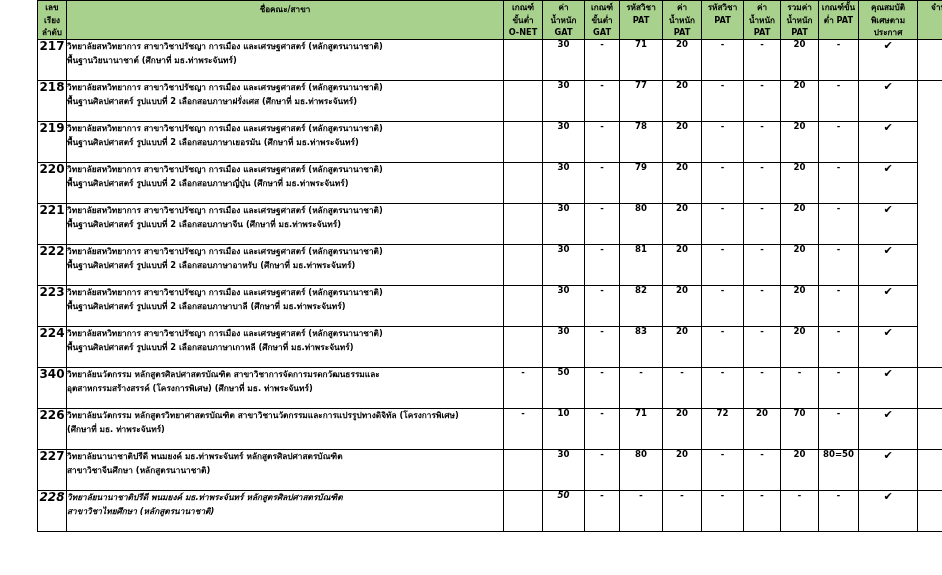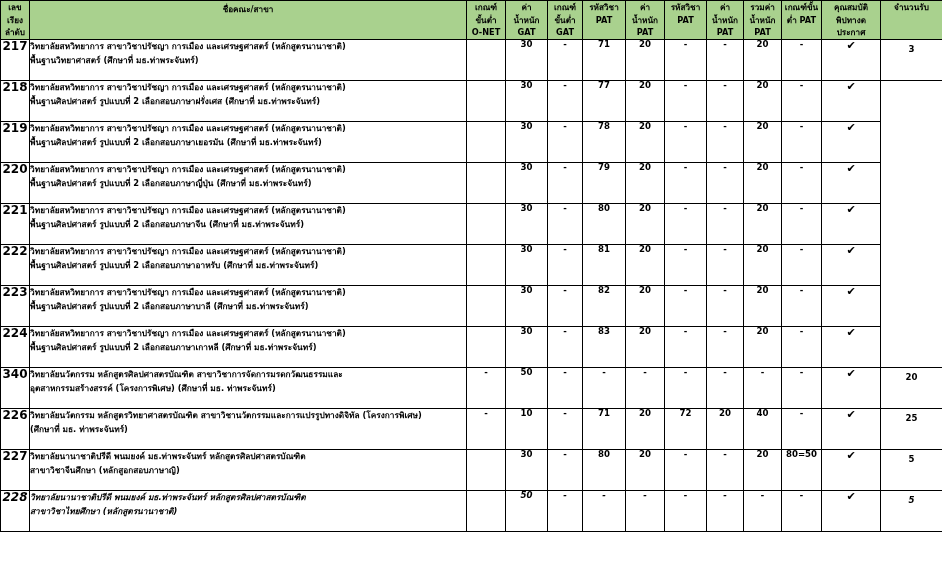--- a/index.html
+++ b/index.html
@@ -13,20 +13,21 @@
     color: #000000;
     -webkit-font-smoothing: none;
   }
   #sheet {
     width: 942px;
     height: 575px;
     position: relative;
     overflow: hidden;
     background: #ffffff;
     box-sizing: border-box;
+    padding-left: 37px;
   }
   table.grid {
     border-collapse: collapse;
     table-layout: fixed;
     width: 942px;
     border-spacing: 0;
   }
   table.grid td, table.grid th {
     border: 1px solid #000000;
     padding: 0;
@@ -169,34 +170,34 @@
           <span class="hl">รวมค่า</span>
           <span class="hl">น้ำหนัก</span>
           <span class="hl">PAT</span>
         </th>
         <th>
           <span class="hl">เกณฑ์ขั้น</span>
           <span class="hl">ต่ำ PAT</span>
         </th>
         <th>
           <span class="hl">คุณสมบัติ</span>
-          <span class="hl">พิปทางด</span>
+          <span class="hl">พิเศษตาม</span>
           <span class="hl">ประกาศ</span>
         </th>
         <th>
           <span class="hl">จำนวนรับ</span>
         </th>
       </tr>
     </thead>
     <tbody id="tbody">
         <tr style="height: 41px;">
           <td class="c-no">217</td>
           <td class="c-name">
             <span class="tline">วิทยาลัยสหวิทยาการ สาขาวิชาปรัชญา การเมือง และเศรษฐศาสตร์ (หลักสูตรนานาชาติ)</span>
-            <span class="tline">พื้นฐานวิทยาศาสตร์ (ศึกษาที่ มธ.ท่าพระจันทร์)</span>
+            <span class="tline">พื้นฐานวิยนานาชาต์ (ศึกษาที่ มธ.ท่าพระจันทร์)</span>
           </td>
           <td class="c-num"></td>
           <td class="c-num">30</td>
           <td class="c-num">-</td>
           <td class="c-num">71</td>
           <td class="c-num">20</td>
           <td class="c-num">-</td>
           <td class="c-num">-</td>
           <td class="c-num">20</td>
           <td class="c-num">-</td>
@@ -347,30 +348,30 @@
             <span class="tline">วิทยาลัยนวัตกรรม หลักสูตรวิทยาศาสตรบัณฑิต สาขาวิชานวัตกรรมและการแปรรูปทางดิจิทัล (โครงการพิเศษ)</span>
             <span class="tline">(ศึกษาที่ มธ. ท่าพระจันทร์)</span>
           </td>
           <td class="c-num">-</td>
           <td class="c-num">10</td>
           <td class="c-num">-</td>
           <td class="c-num">71</td>
           <td class="c-num">20</td>
           <td class="c-num">72</td>
           <td class="c-num">20</td>
-          <td class="c-num">40</td>
+          <td class="c-num">70</td>
           <td class="c-num">-</td>
           <td class="c-chk">✔</td>
           <td class="c-qty topalign" rowspan="1">25</td>
         </tr>
         <tr style="height: 41px;">
           <td class="c-no">227</td>
           <td class="c-name">
             <span class="tline">วิทยาลัยนานาชาติปรีดี พนมยงค์ มธ.ท่าพระจันทร์ หลักสูตรศิลปศาสตรบัณฑิต</span>
-            <span class="tline">สาขาวิชาจีนศึกษา (หลักสูอกสอบภาษาญิ)</span>
+            <span class="tline">สาขาวิชาจีนศึกษา (หลักสูตรนานาชาติ)</span>
           </td>
           <td class="c-num"></td>
           <td class="c-num">30</td>
           <td class="c-num">-</td>
           <td class="c-num">80</td>
           <td class="c-num">20</td>
           <td class="c-num">-</td>
           <td class="c-num">-</td>
           <td class="c-num">20</td>
           <td class="c-num">80=50</td>

